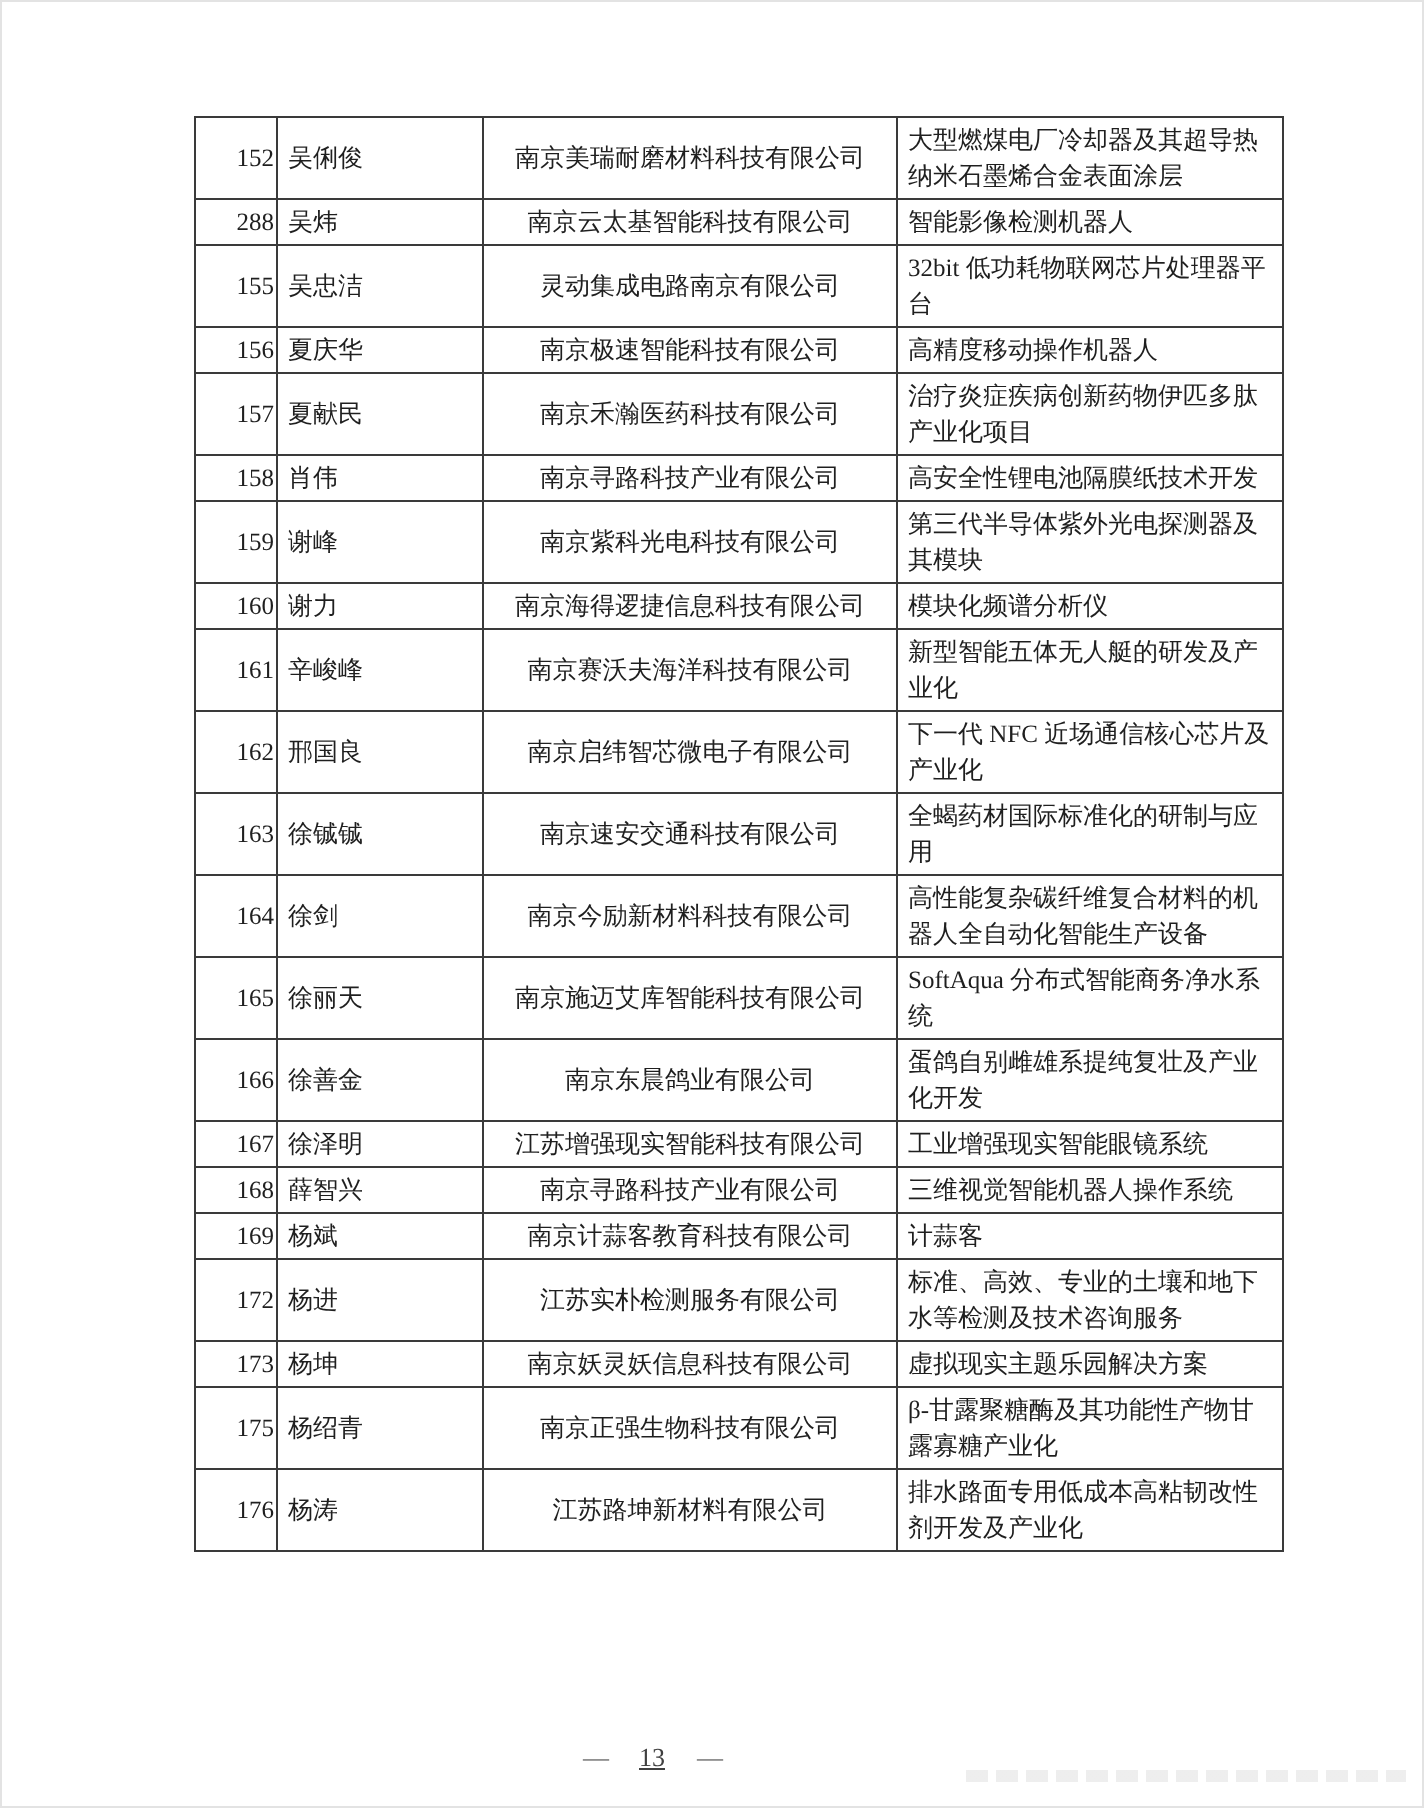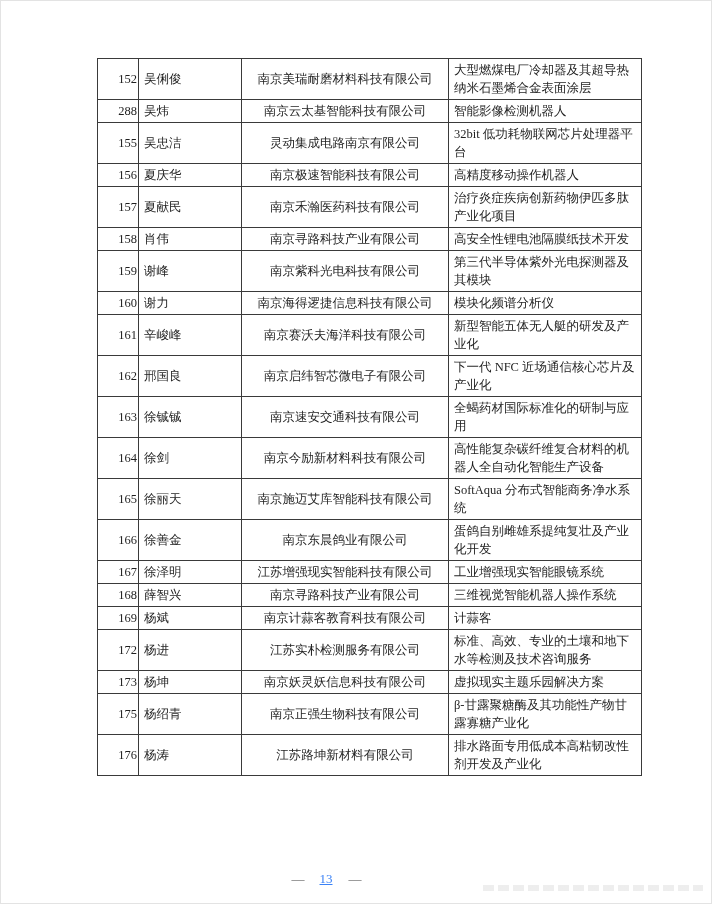--- a/index.html
+++ b/index.html
@@ -40,21 +40,21 @@
     left:255px;top:870px;
     width:140px;
     display:flex;
     justify-content:center;
     align-items:center;
     gap:16px;
     font-size:13px;
     color:#444;
   }
   .page-footer .dash{letter-spacing:-1px;color:#666;}
-  .page-footer .pagenum{color:#3b82f6;text-decoration:underline;}
+  .page-footer .pagenum{color:#404040;text-decoration:underline;}
   .faint-watermark{
     position:absolute;
     left:482px;top:884px;
     width:220px;height:6px;
     background:repeating-linear-gradient(90deg,#ececec 0 11px,transparent 11px 15px);
     opacity:.9;
   }
 </style>
 </head>
 <body>

